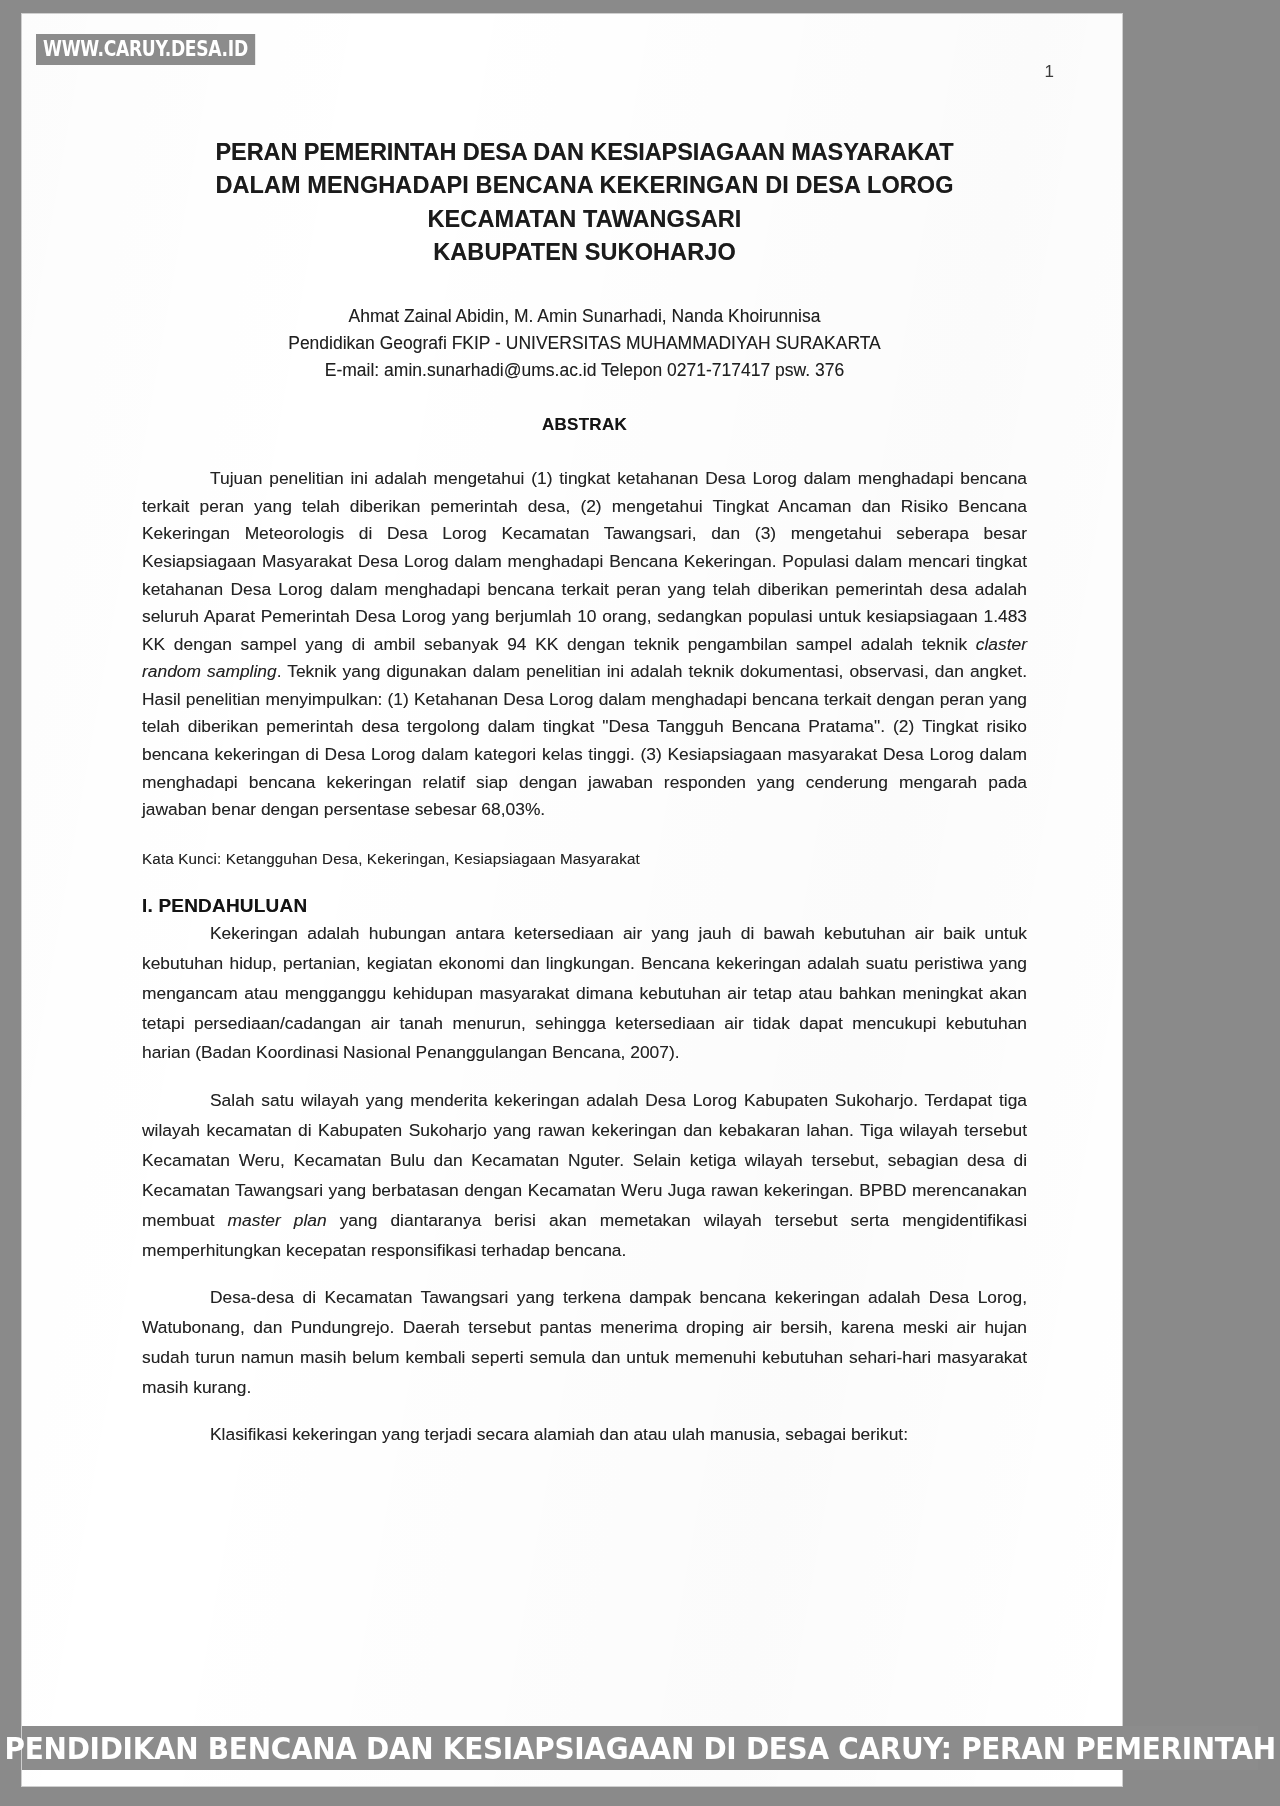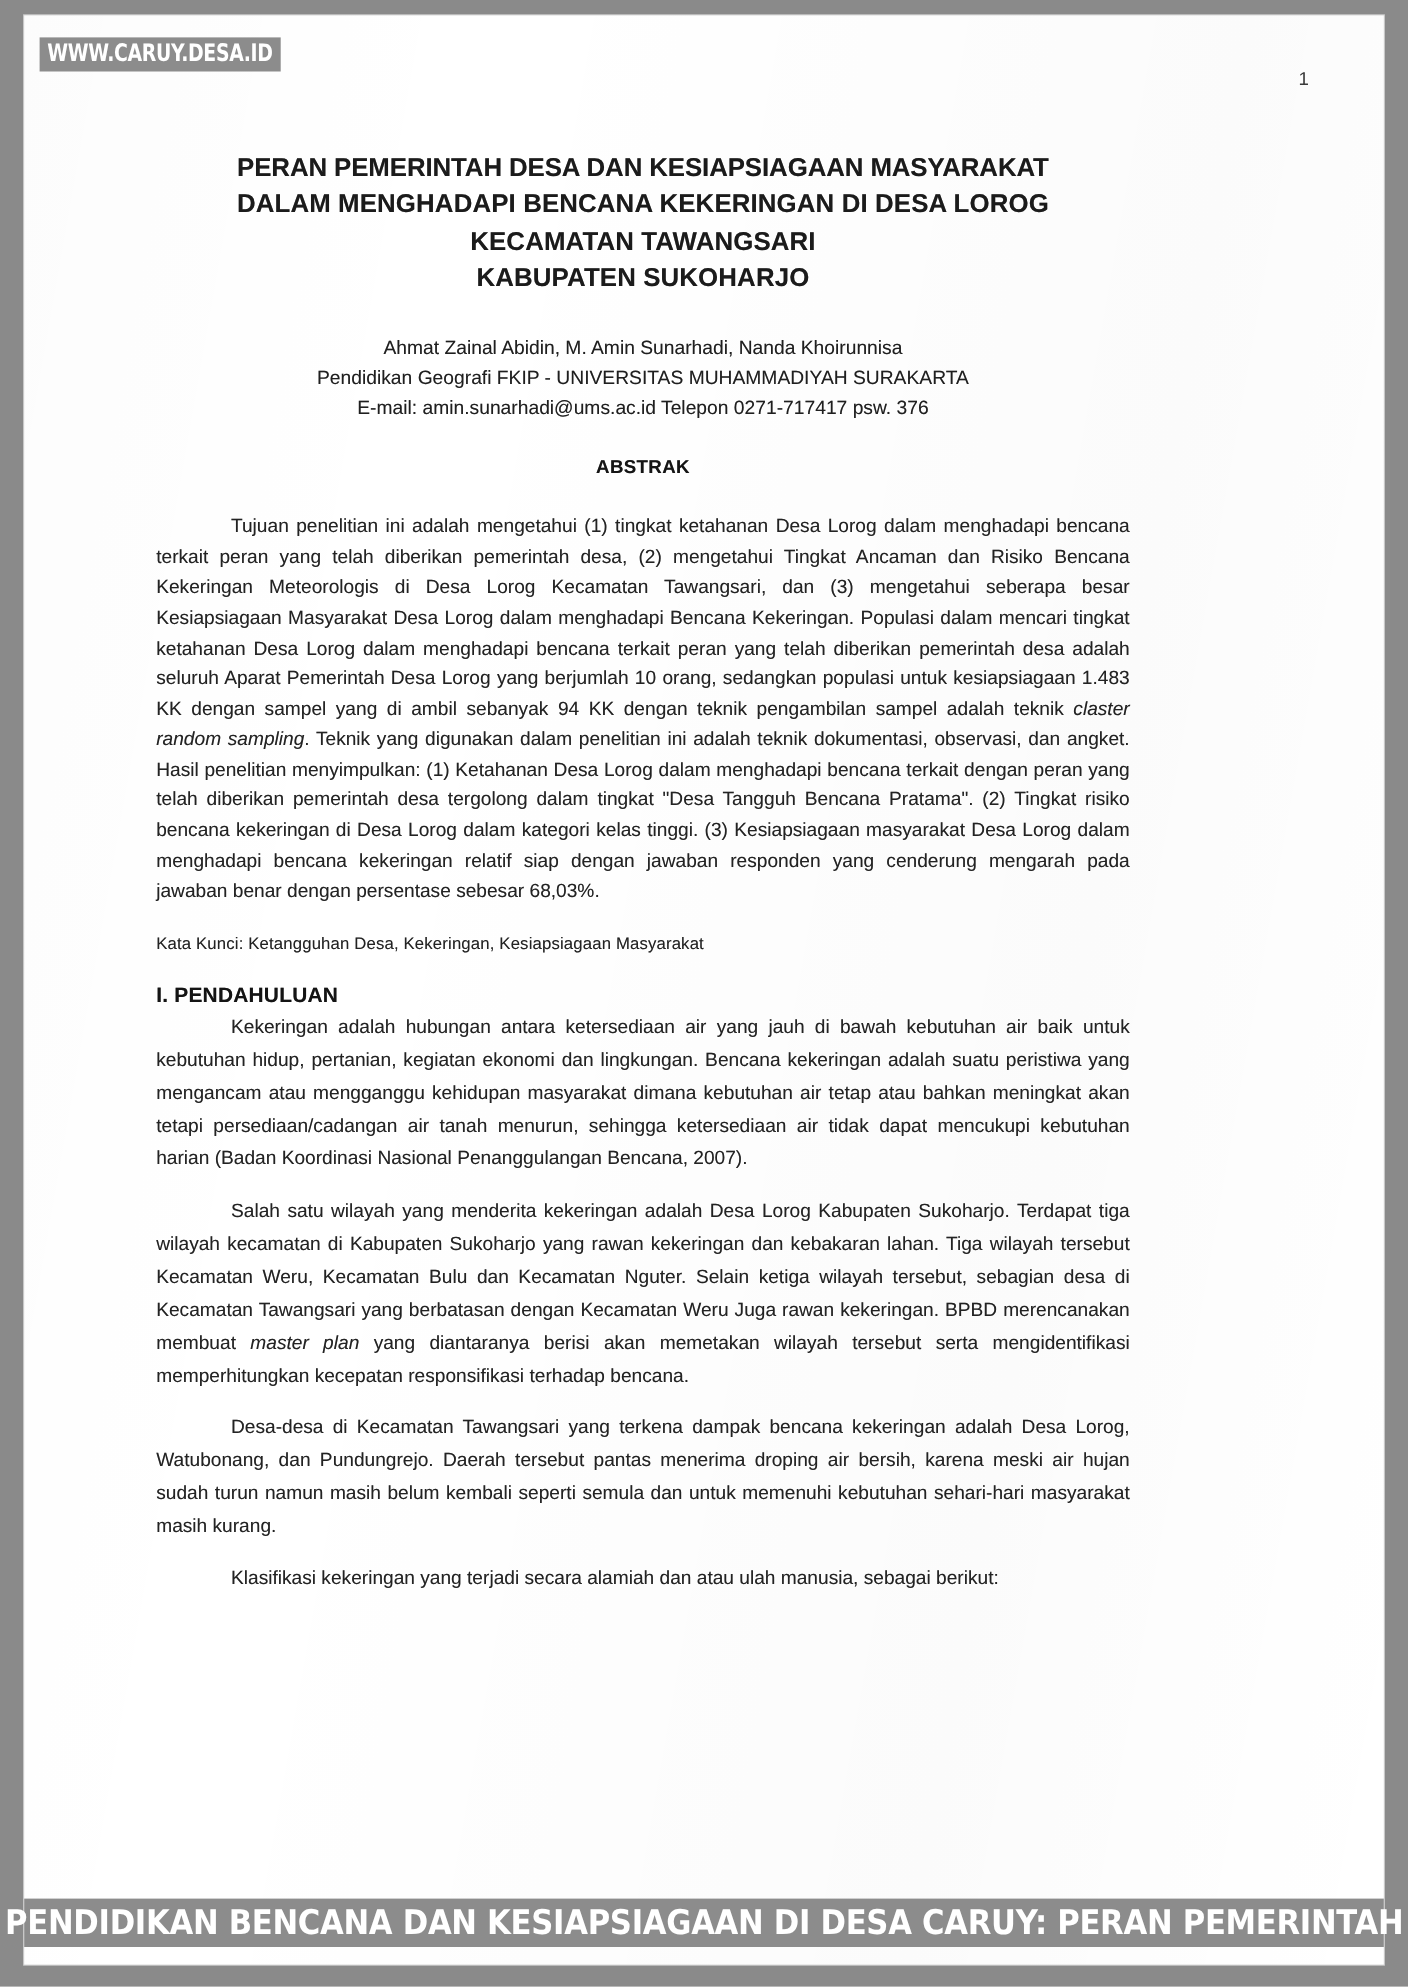--- a/index.html
+++ b/index.html
@@ -13,21 +13,21 @@
     font-family: "Liberation Sans", sans-serif;
     overflow: hidden;
     position: relative;
   }
 
   
   .page-sheet {
     position: absolute;
     left: 22px;
     top: 14px;
-    width: 1236px;
+    width: 1100px;
     height: 1772px;
     background: #ffffff;
     box-shadow: 0 0 0 1px #cfcfcf;
   }
 
   
   .page-sheet::after {
     content: "";
     position: absolute;
     inset: 0;

